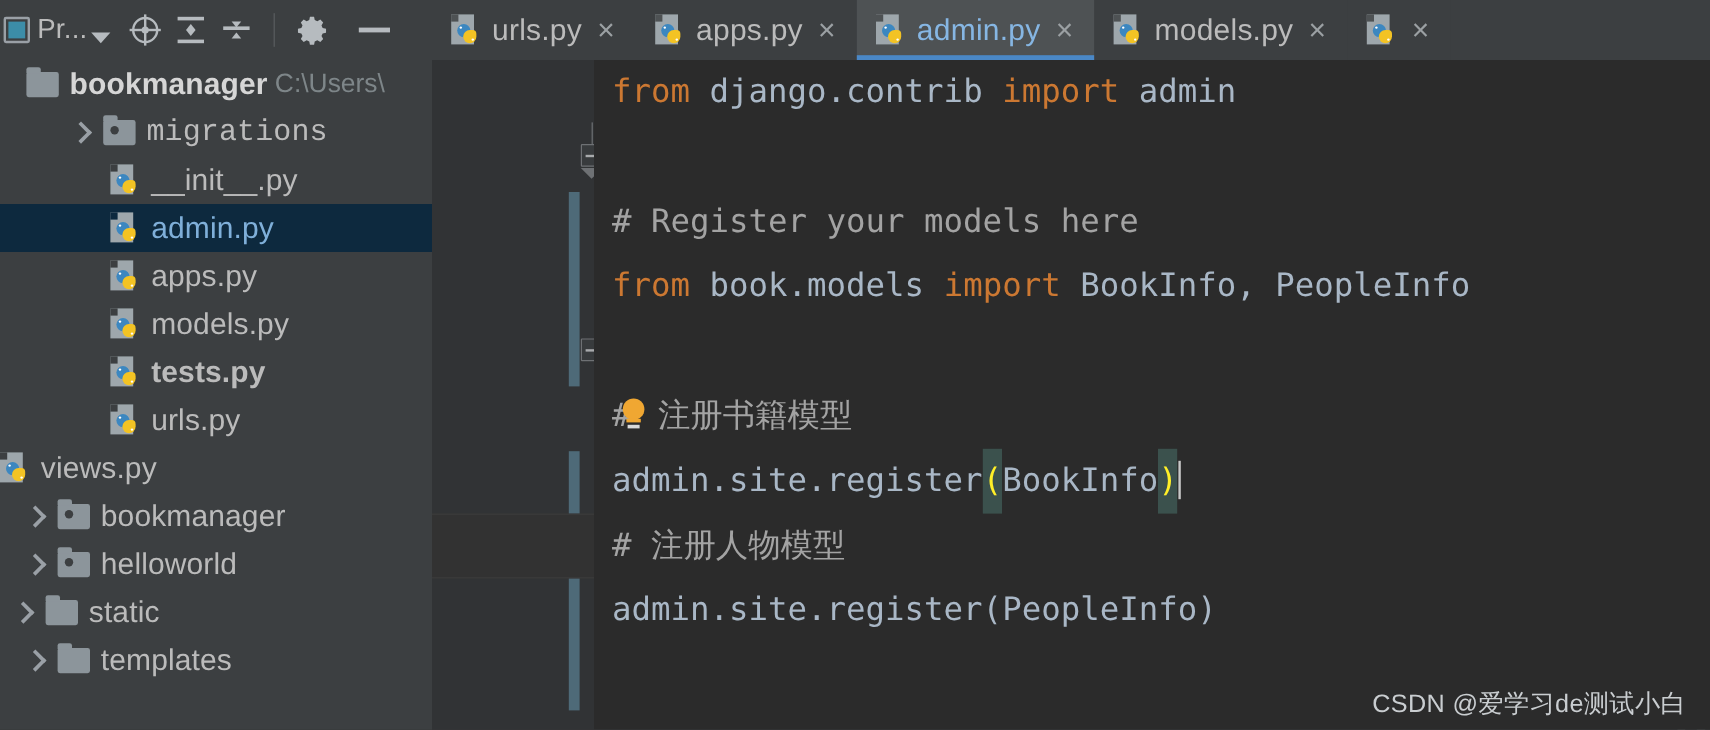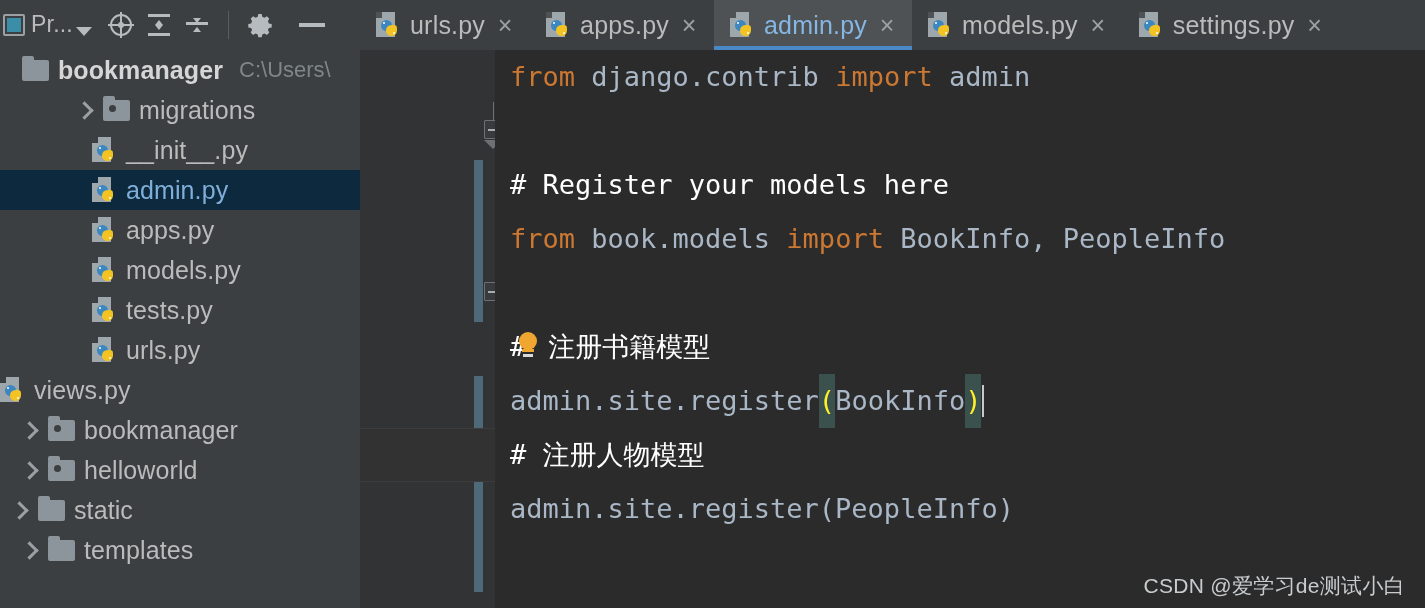--- a/index.html
+++ b/index.html
@@ -134,21 +134,21 @@
     content: ""; position: absolute; left: 0; top: -4px; width: 12px; height: 5px;
     background: #8C959B; border-radius: 2px 2px 0 0;
   }
   .folder.mod::after {
     content: ""; position: absolute; left: 6px; top: 5px; width: 7px; height: 7px;
     border-radius: 50%; background: #3C3F41;
   }
   .tree-label { font-size: 25px; color: #BBBBBB; margin-left: 9px; letter-spacing: .1px; }
   .tree-label.root { font-weight: bold; color: #D6D6D6; }
   .tree-label.sel { color: #7FAFD9; }
-  .tree-path { font-size: 22px; color: #7E8689; margin-left: 16px; }
+  .tree-path { font-size: 22px; color: #7E8689; margin-left: 6px; }
 
   
   .editor {
     position: absolute; left: 360px; top: 50px; width: 1065px; height: 558px;
     background: #2B2B2B; overflow: hidden;
   }
   .gutter {
     position: absolute; left: 0; top: 0; width: 130px; height: 558px;
     background: #313335;
   }
@@ -164,21 +164,21 @@
     color: #606366; height: 54px; line-height: 54px;
   }
   .ln.cur { color: #A4A3A0; }
 
   .codeline {
     position: absolute; left: 0; right: 0; height: 54px; line-height: 54px;
     font-family: "DejaVu Sans Mono", monospace; font-size: 27px;
     white-space: pre; color: #A9B7C6; padding-left: 15px;
   }
   .kw { color: #CC7832; }
-  .cmt { color: #ffffff; text-align: right; }
+  .cmt { color: #a3a3a3; text-align: right; }
   .ident { color: #A9B7C6; }
 
   
   .curline-band {
     position: absolute; left: 0; right: 0; height: 54px;
     background: #323232; border-top: 1px solid #3C3C3C; border-bottom: 1px solid #3C3C3C;
   }
   
   .changebar {
     position: absolute; left: 114px; width: 9px; background: #4E6A78;
@@ -335,36 +335,35 @@
 
       <div class="tab">
         <div class="pyicon">
           <div class="page"></div>
             <div class="fold"></div>
             <div class="snakeA"></div>
             <div class="snakeB"></div>
             <div class="eye1"></div>
             <div class="eye2"></div>
         </div>
-        <div class="tab-name">settings.py</div>
         <div class="tab-close">×</div>
       </div>
     </div>
   </div>
 
   <div class="sidebar">
 
     <div class="tree-row" style="padding-left:22px;">
       <div class="folder"></div>
       <div class="tree-label root">bookmanager</div>
       <div class="tree-path">C:\Users\</div>
     </div>
 
 
-    <div class="tree-row" style="padding-left:65px;">
+    <div class="tree-row" style="padding-left:48px;font-family:Liberation Mono, monospace;">
       <div class="tw">
           <div class="chev"></div>
         </div>
       <div class="folder mod"></div>
       <div class="tree-label">migrations</div>
     </div>
 
     <div class="tree-row" style="padding-left:92px;">
       <div class="pyicon onlight">
         <div class="page"></div>
@@ -406,21 +405,21 @@
         <div class="page"></div>
           <div class="fold"></div>
           <div class="snakeA"></div>
           <div class="snakeB"></div>
           <div class="eye1"></div>
           <div class="eye2"></div>
       </div>
       <div class="tree-label">models.py</div>
     </div>
 
-    <div class="tree-row" style="padding-left:92px;">
+    <div class="tree-row" style="padding-left:92px;font-weight:bold;">
       <div class="pyicon onlight">
         <div class="page"></div>
           <div class="fold"></div>
           <div class="snakeA"></div>
           <div class="snakeB"></div>
           <div class="eye1"></div>
           <div class="eye2"></div>
       </div>
       <div class="tree-label">tests.py</div>
     </div>

